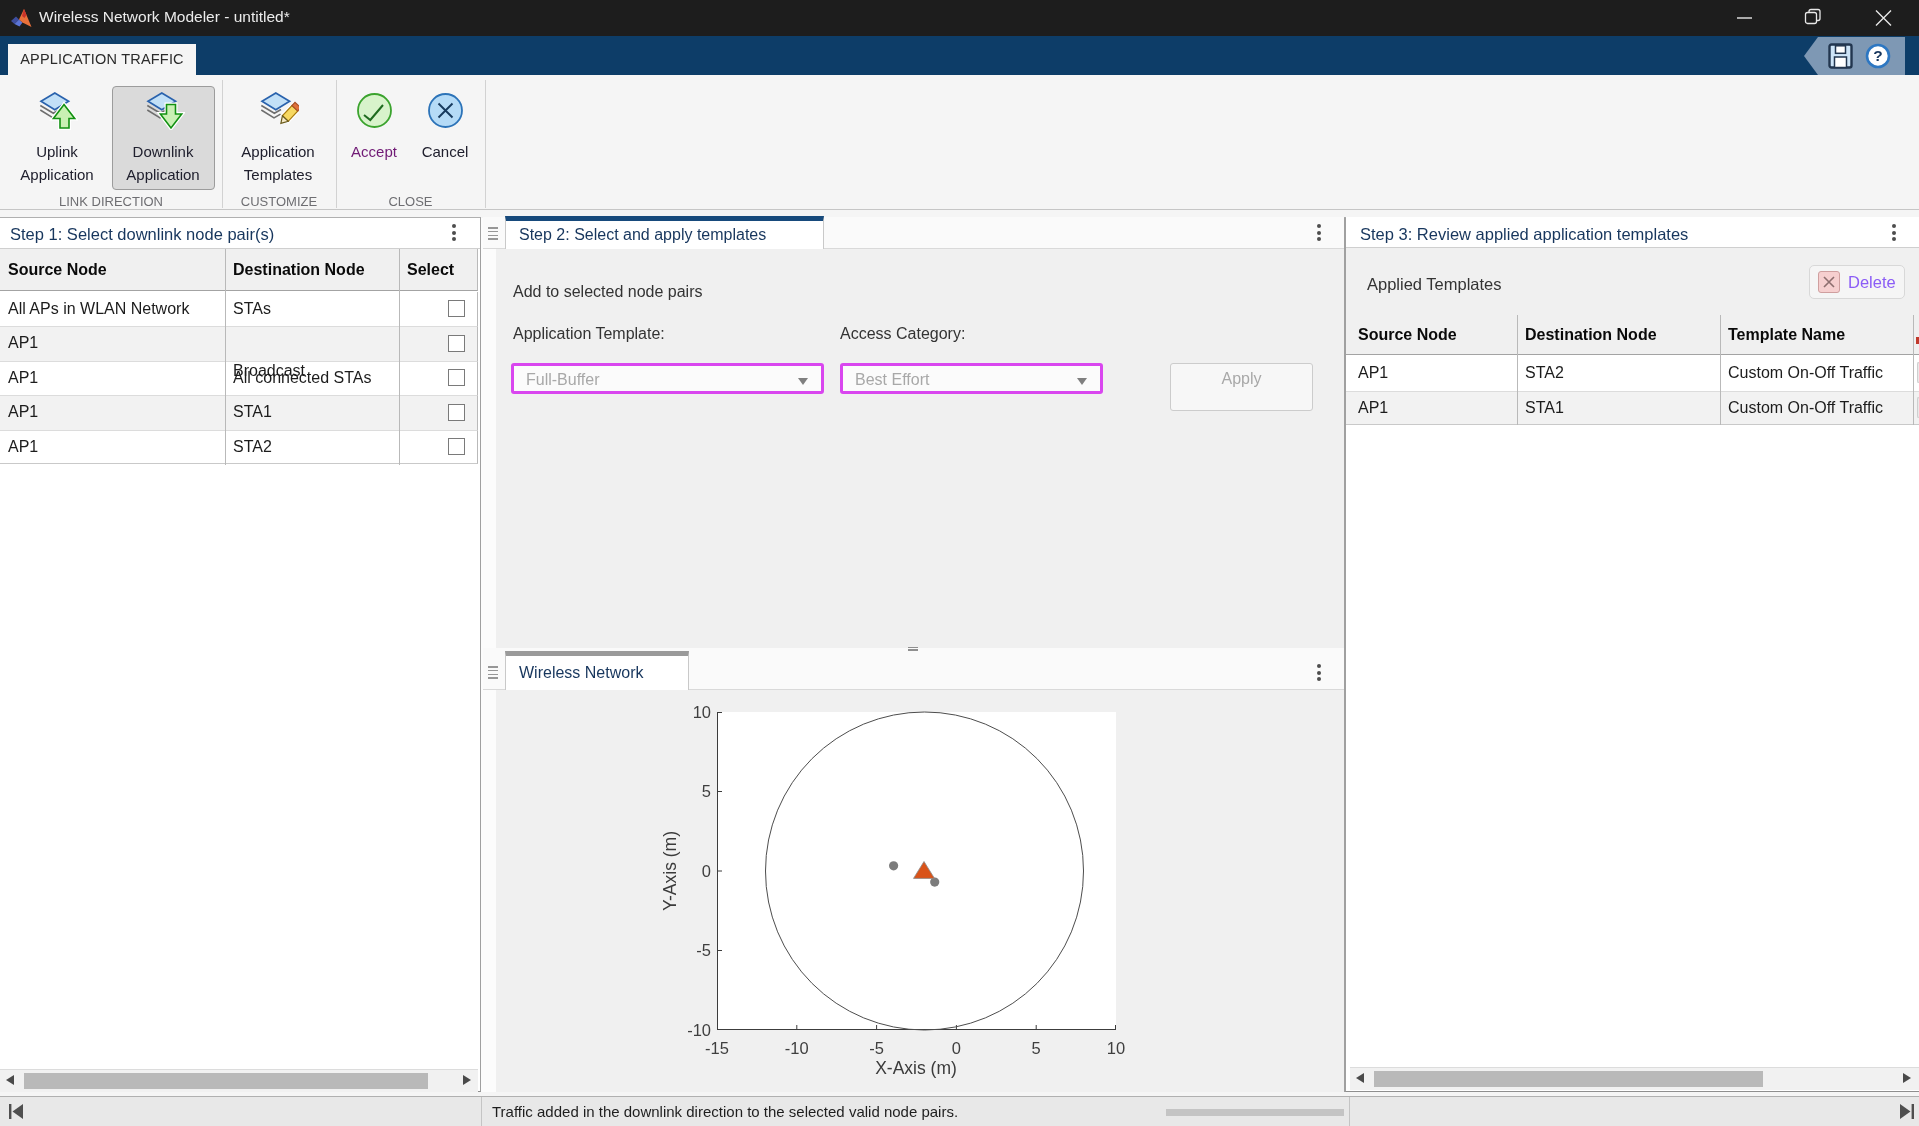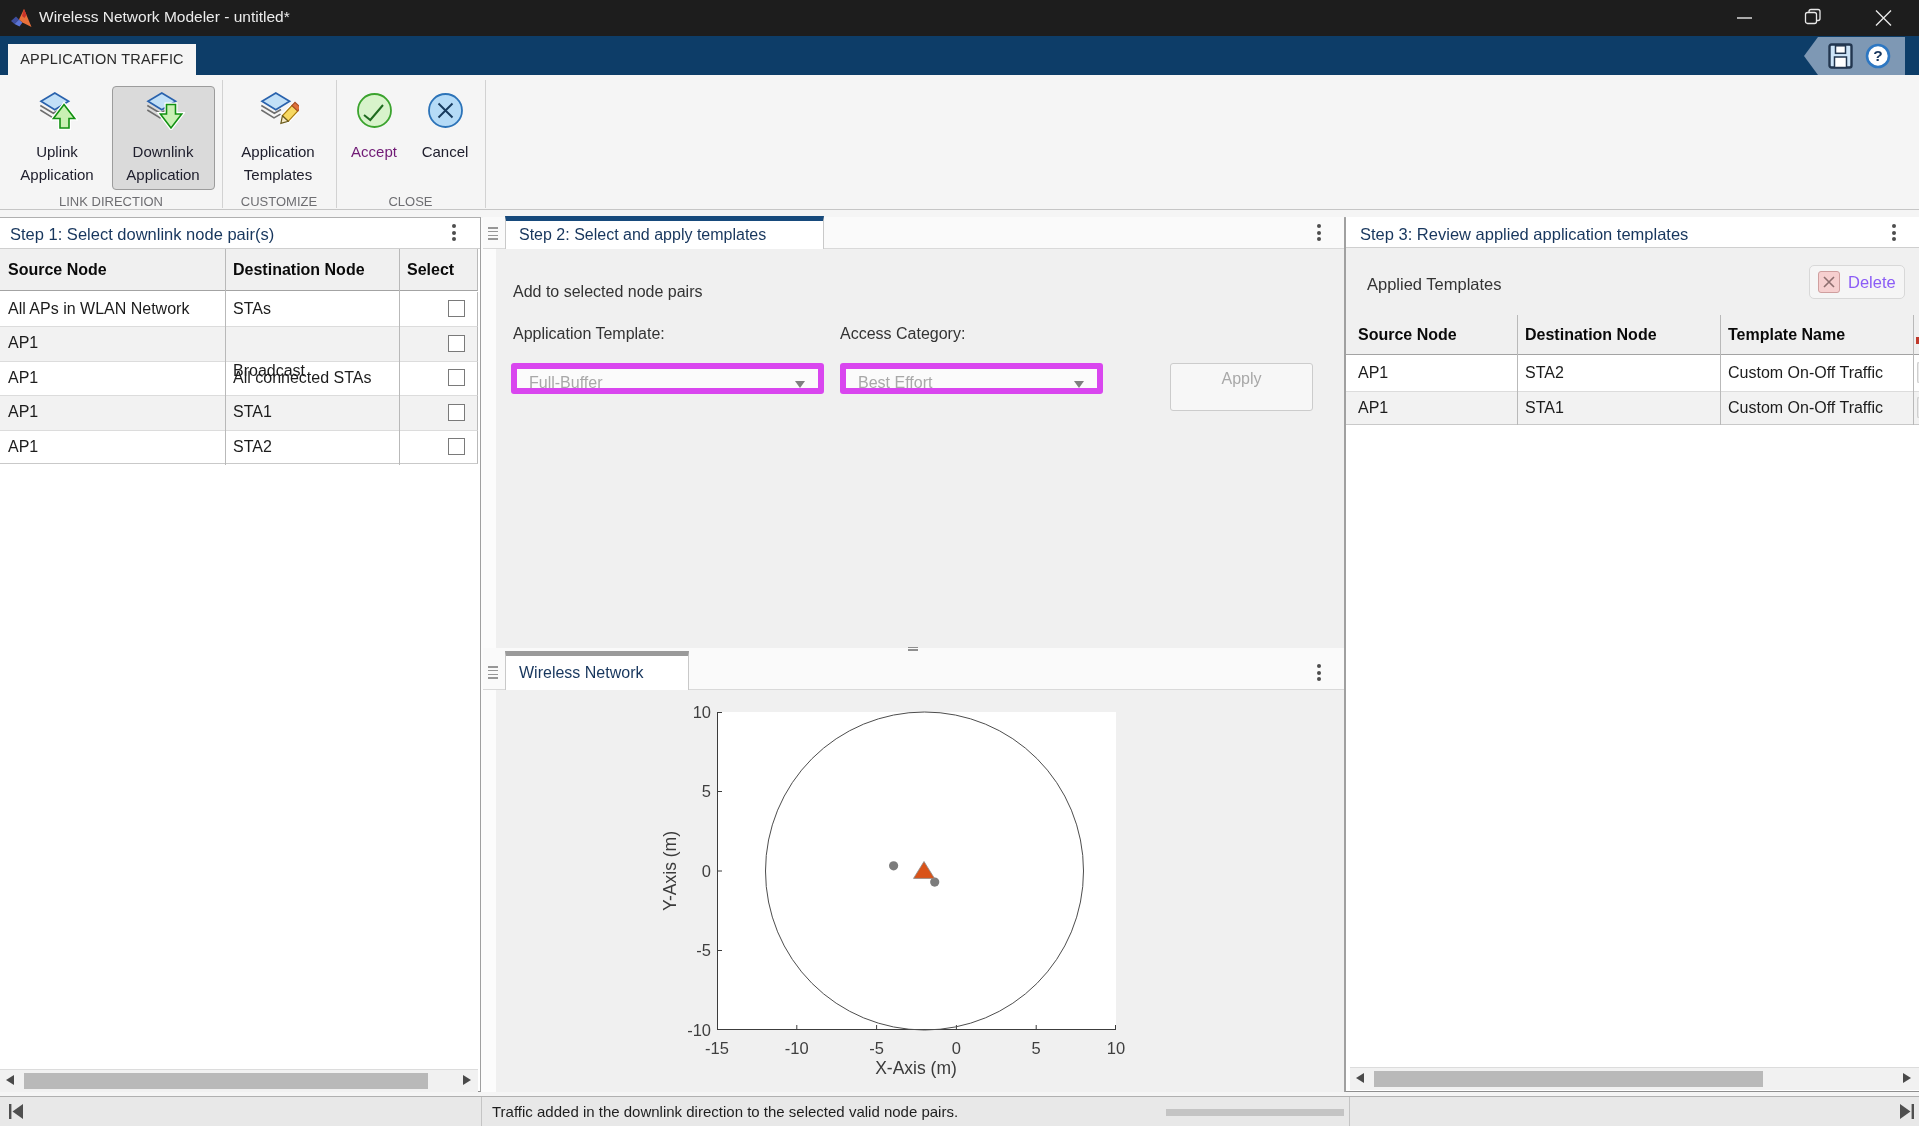--- a/index.html
+++ b/index.html
@@ -6,21 +6,21 @@
 html,body { width:1919px; height:1126px; overflow:hidden; }
 body { font-family:"Liberation Sans", sans-serif; }
 #app { position:relative; width:1919px; height:1126px; background:#f5f5f5; }
 .abs { position:absolute; }
 .dots3 { width:4px; }
 .dots3 span { display:block; width:4px; height:4px; border-radius:50%; background:#4d4d4d; margin-bottom:2.6px; }
 .handle span { display:block; width:10px; height:1.5px; background:#979797; margin-bottom:2.3px; }
 .hdrtext { font-size:16.5px; color:#17365d; }
 .cellb { font-weight:bold; font-size:16px; color:#0a0a0a; }
 .cell { font-size:16px; color:#1c1c1c; }
-.ddown { background:#fbfbfb; border:6px solid #d946ef; border-radius:3px; font-size:16px; color:#a8a8a8; line-height:28px; padding-left:12px; }
+.ddown { background:#fbfbfb; border:3px solid #d946ef; border-radius:3px; font-size:16px; color:#a8a8a8; line-height:28px; padding-left:12px; }
 .arr-dn { width:0; height:0; border-left:5.5px solid transparent; border-right:5.5px solid transparent; border-top:7px solid #7f7f7f; }
 .sb { background:#f1f1f1; border-top:1px solid #dcdcdc; }
 .sb .thumb { position:absolute; top:3px; height:16px; background:#b9b9b9; }
 .tri-l { width:0; height:0; border-top:5.5px solid transparent; border-bottom:5.5px solid transparent; border-right:8px solid #4a4a4a; }
 .tri-r { width:0; height:0; border-top:5.5px solid transparent; border-bottom:5.5px solid transparent; border-left:8px solid #4a4a4a; }
 </style>
 </head>
 <body>
 <div id="app">
 

